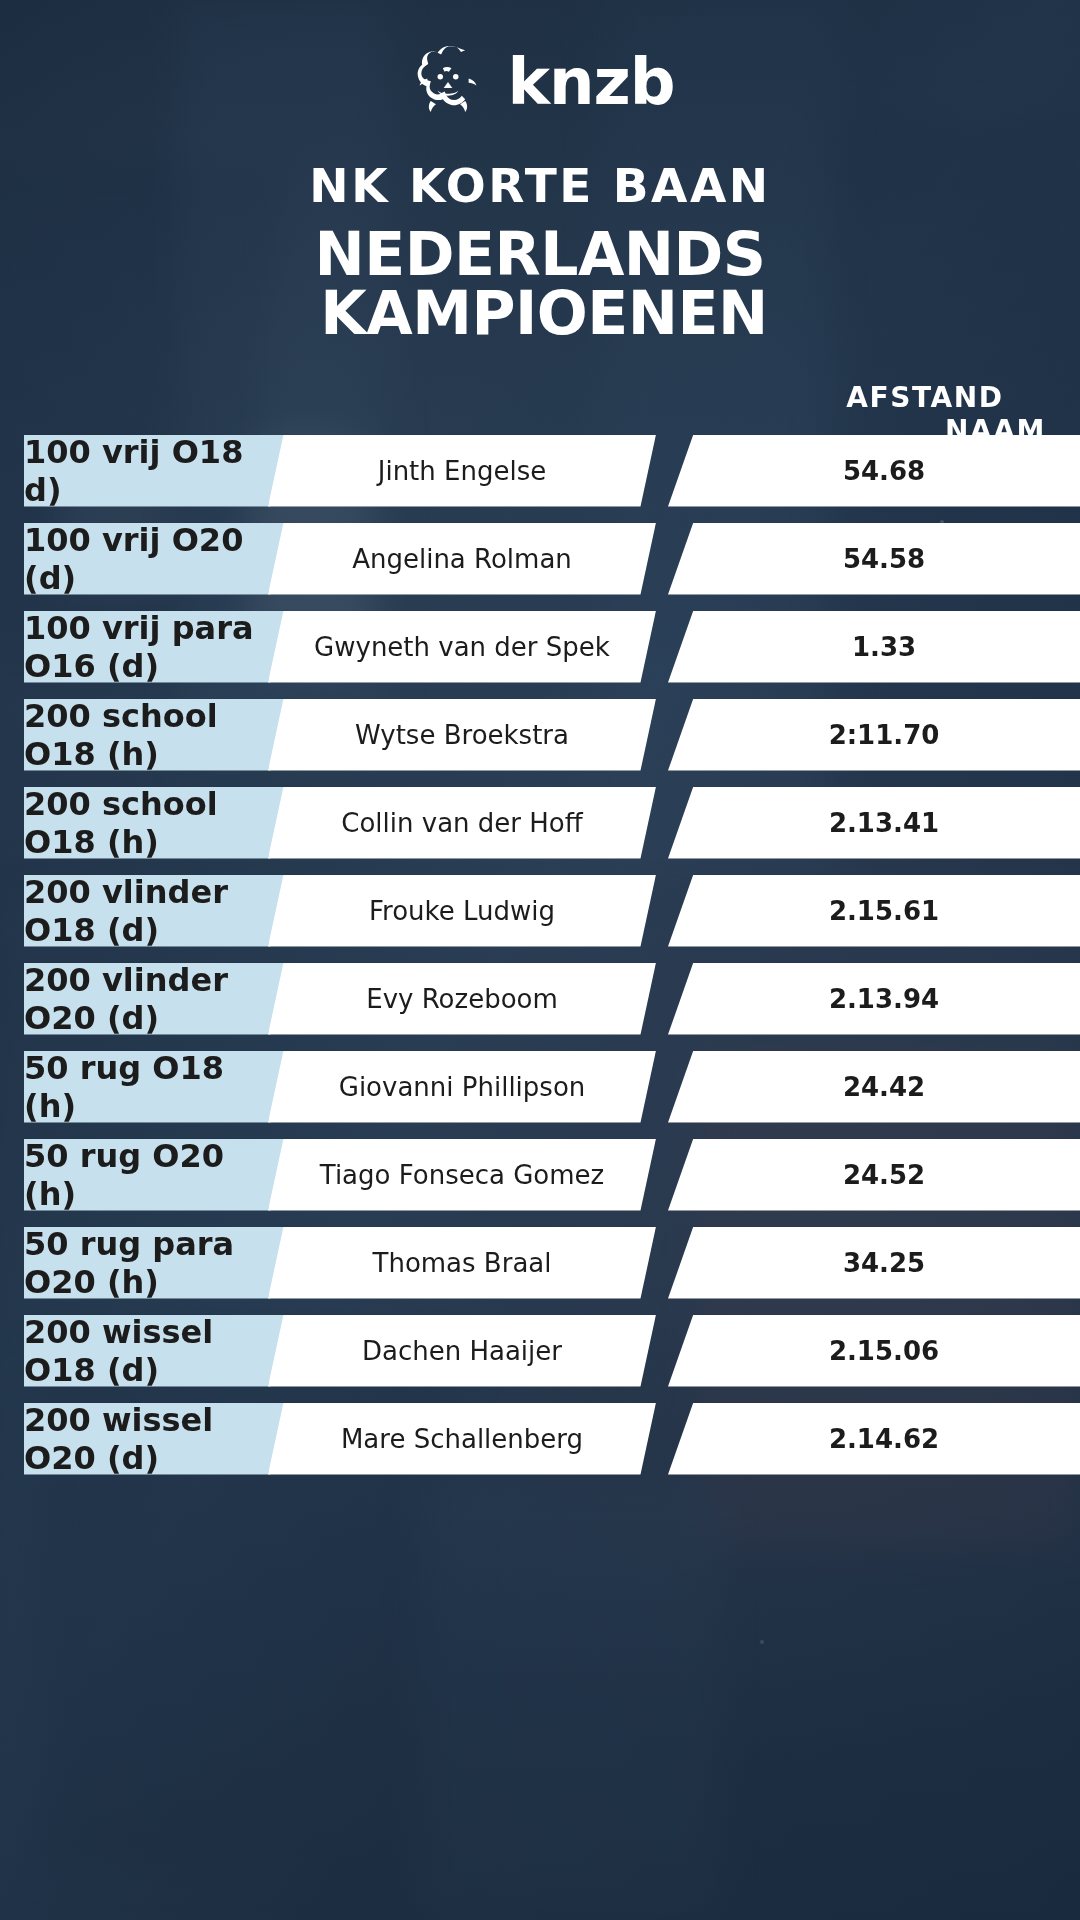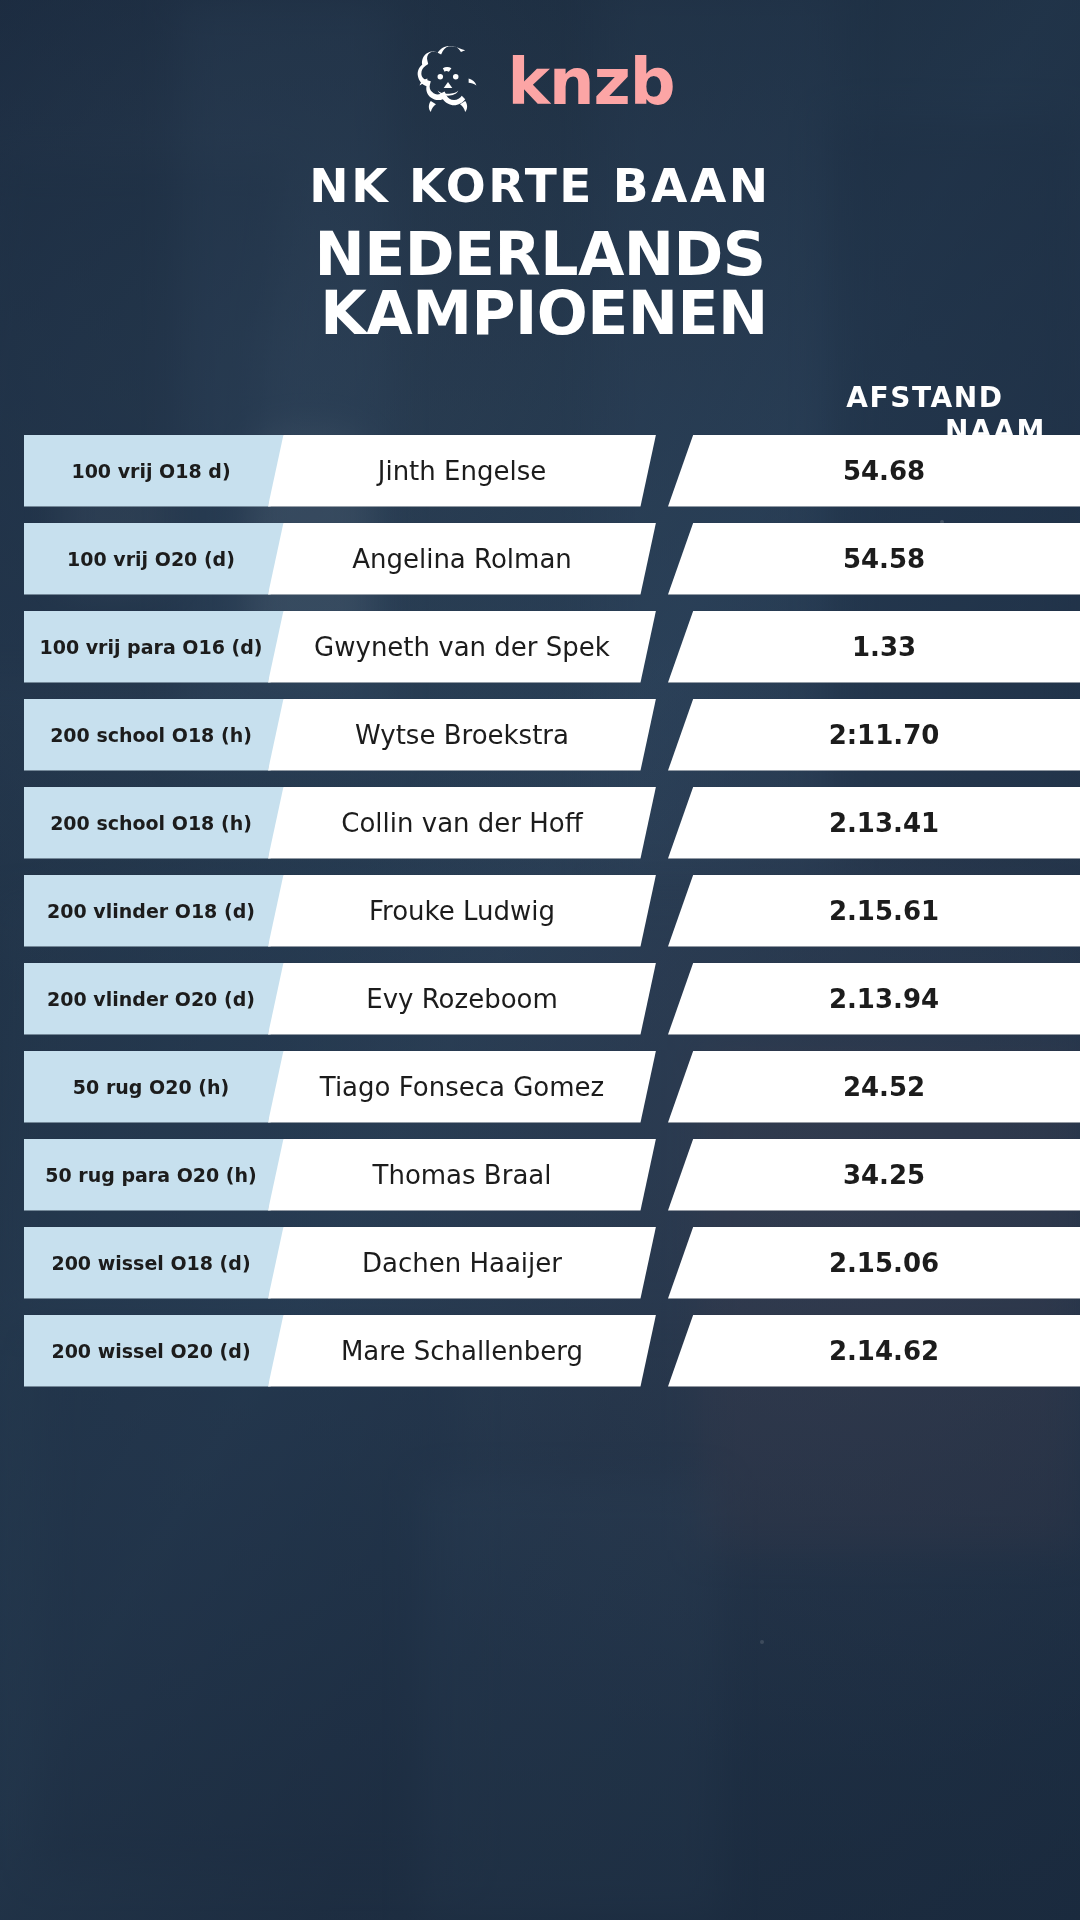--- a/index.html
+++ b/index.html
@@ -63,21 +63,21 @@
   }
   .logo-row {
     display: flex;
     align-items: center;
     justify-content: center;
     gap: 16px;
     height: 96px;
   }
   .lion { width: 86px; height: 86px; }
   .logo-word {
-    color: #fca5a5;
+    color: #ffffff;
     font-size: 64px;
     font-weight: bold;
     letter-spacing: -1px;
     line-height: 1;
     font-family: "DejaVu Sans", sans-serif;
   }
   .subtitle {
     margin-top: 28px;
     color: #ffffff;
     font-size: 47px;
@@ -136,21 +136,21 @@
     font-weight: bold;
     font-family: "DejaVu Sans", sans-serif;
     box-shadow: 0 1px 3px rgba(0,0,0,.25);
   }
   .cell.afstand {
     left: 0;
     width: 254px;
     background: #c7e0ee;
     clip-path: polygon(0 0, 100% 0, 92% 100%, 0 100%);
     padding-right: 14px;
-    font-size: 19px;
+    font-size: 32px;
   }
   .cell.naam {
     left: 244px;
     width: 388px;
     background: #ffffff;
     clip-path: polygon(4% 0, 100% 0, 96% 100%, 0 100%);
     font-weight: normal;
     font-size: 26px;
   }
   .cell.tijd {
@@ -253,20 +253,25 @@
           <div class="cell afstand">200 vlinder O18 (d)</div>
           <div class="cell naam">Frouke Ludwig</div>
           <div class="cell tijd">2.15.61</div>
         </div>
         <div class="row">
           <div class="cell afstand">200 vlinder O20 (d)</div>
           <div class="cell naam">Evy Rozeboom</div>
           <div class="cell tijd">2.13.94</div>
         </div>
         <div class="row">
+          <div class="cell afstand">50  rug O18 (h)</div>
+          <div class="cell naam">Giovanni Phillipson</div>
+          <div class="cell tijd">24.42</div>
+        </div>
+        <div class="row">
           <div class="cell afstand">50 rug O20 (h)</div>
           <div class="cell naam">Tiago Fonseca Gomez</div>
           <div class="cell tijd">24.52</div>
         </div>
         <div class="row">
           <div class="cell afstand">50 rug para O20 (h)</div>
           <div class="cell naam">Thomas Braal</div>
           <div class="cell tijd">34.25</div>
         </div>
         <div class="row">

